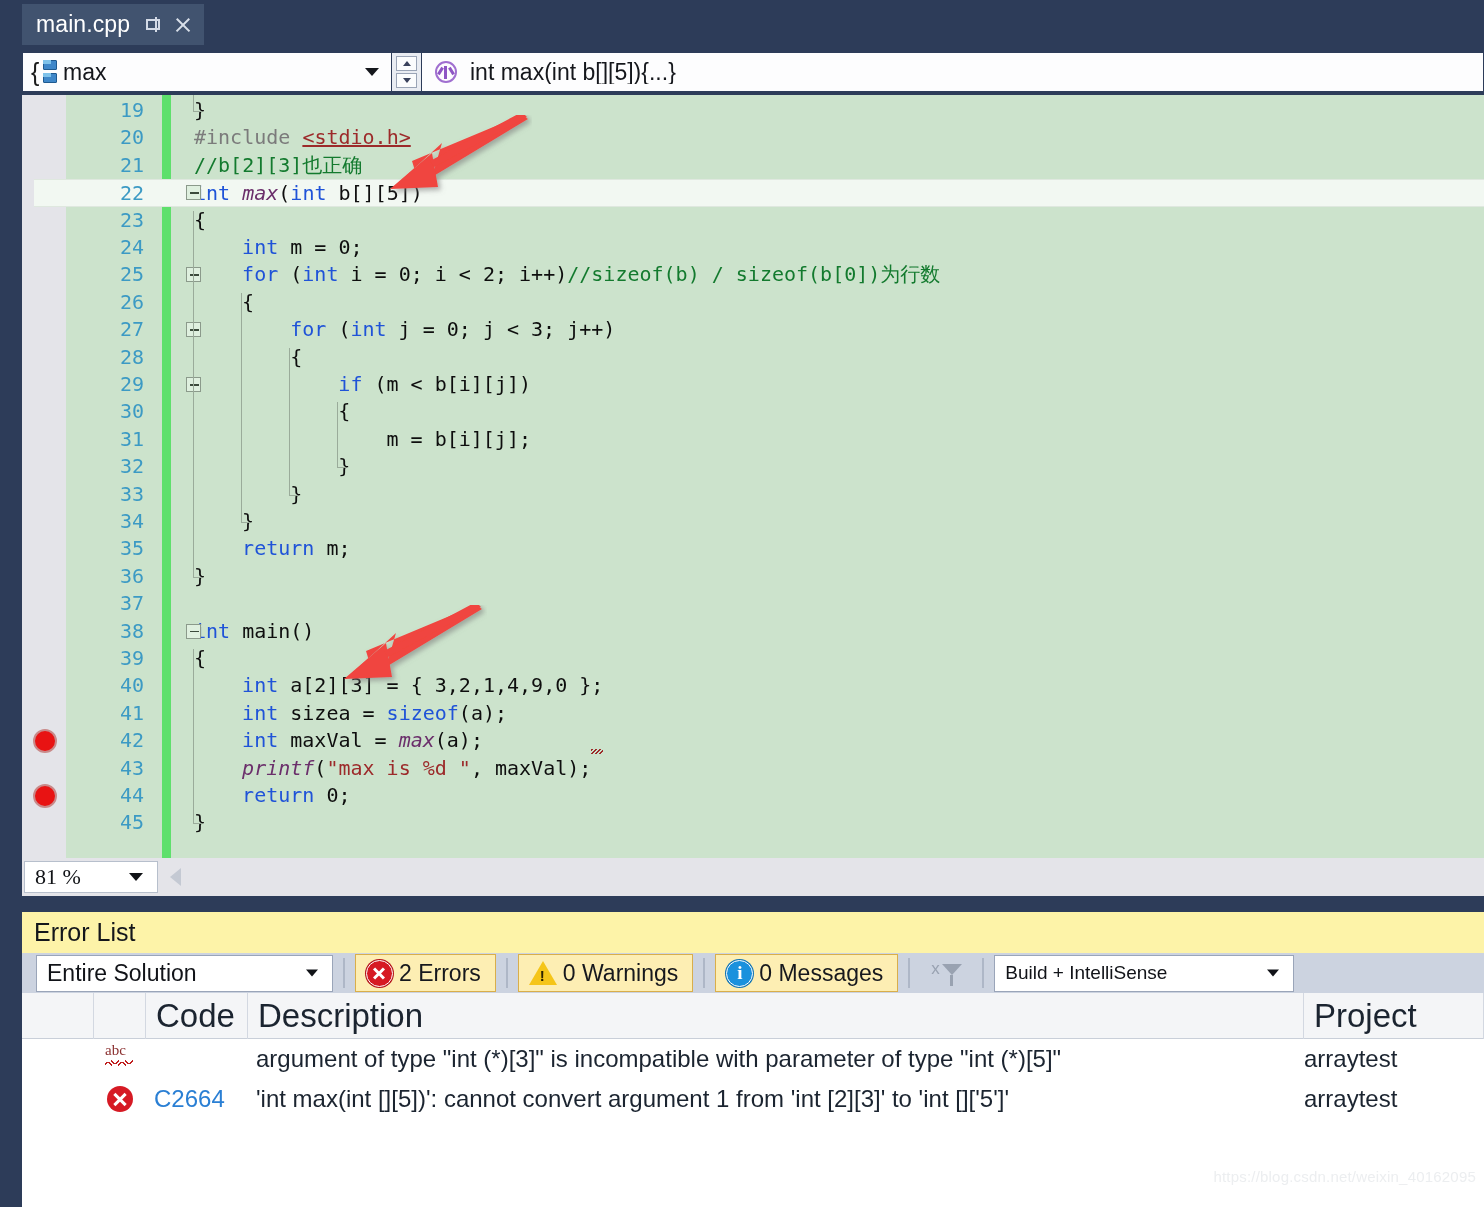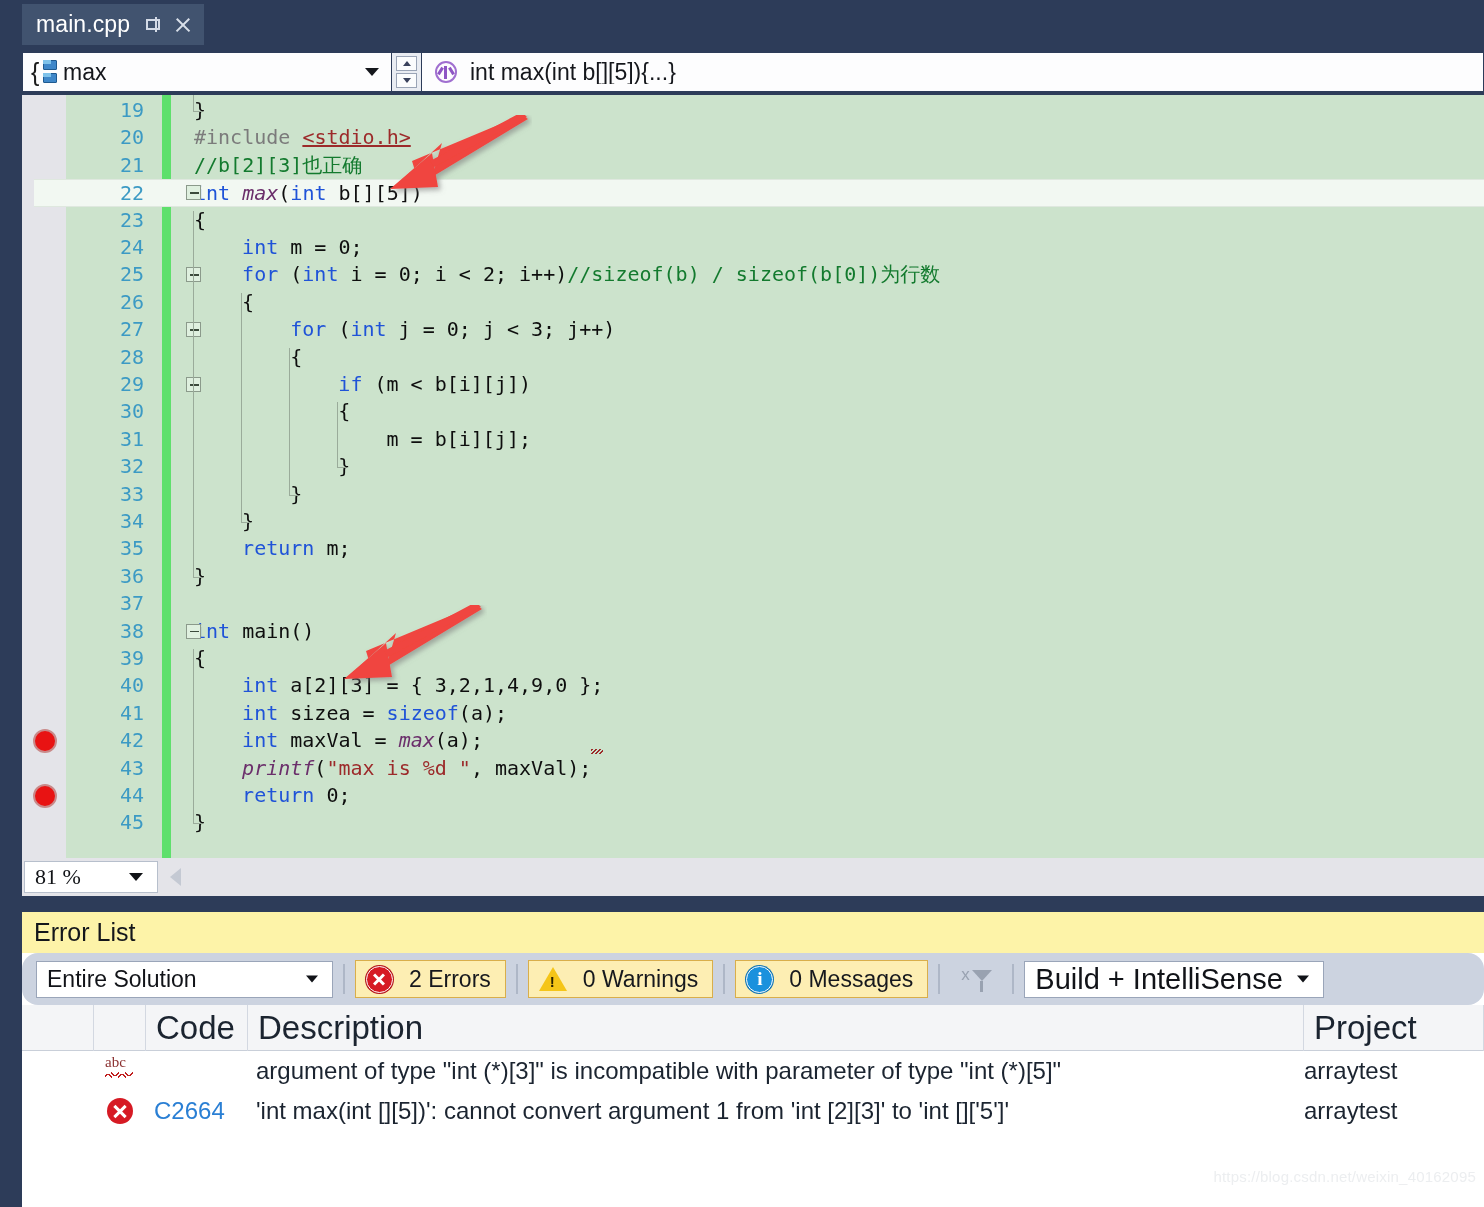--- a/index.html
+++ b/index.html
@@ -282,24 +282,24 @@
   #el-title {
     height: 41px;
     background: #fdf3a8;
     display: flex; align-items: center;
     padding-left: 12px;
   }
   #el-title .t {
     font-size: 25px; color: #14161b;
   }
   #el-toolbar {
-    height: 52px;
+    height: 40px;
     background: #ccd3e0;
     display: flex; align-items: center;
-    padding-left: 14px; gap: 0px; border-radius: 16px;
+    padding-left: 14px; gap: 0px;
   }
   #scope-combo {
     width: 297px; height: 37px;
     background: #ffffff;
     border: 1px solid #9aa5b9;
     display: flex; align-items: center;
     position: relative;
   }
   #scope-combo .v {
     margin-left: 10px; font-size: 23px; color: #111318;
@@ -311,21 +311,21 @@
   }
   .tb-sep {
     width: 2px; height: 30px; background: #aeb7c7;
     margin: 0 10px;
   }
   .pill {
     height: 38px;
     background: #fdeeb3;
     border: 1px solid #d9ae4b;
     display: flex; align-items: center;
-    padding: 0 14px 0 10px; gap: 16px;
+    padding: 0 14px 0 10px; gap: 6px;
   }
   .pill .lbl { font-size: 23px; color: #16181d; white-space: nowrap; }
   .ico-err {
     width: 27px; height: 27px; border-radius: 50%;
     background: #d61a24; position: relative;
     border: 1.5px solid #ffffff;
     box-shadow: 0 0 0 1px #b3141c;
   }
   .ico-err::before, .ico-err::after {
     content: ""; position: absolute; left: 5px; top: 11.5px;
@@ -377,21 +377,21 @@
     content: ""; position: absolute; left: -2px; top: 0px;
     width: 3px; height: 11px; background: #99a2b1;
   }
   #build-combo {
     width: 300px; height: 37px;
     background: #ffffff;
     border: 1px solid #9aa5b9;
     display: flex; align-items: center;
     position: relative;
   }
-  #build-combo .v { margin-left: 10px; font-size: 29px; color: #111318; }
+  #build-combo .v { margin-left: 10px; font-size: 19px; color: #111318; }
   #build-combo .combo-arrow {
     right: 14px;
     border-left-width: 6px; border-right-width: 6px; border-top-width: 7px;
     border-top-color: #111318;
   }
 
   
   #el-header {
     height: 46px; background: #f4f5f7;
     border-bottom: 1px solid #c9cfd9;

